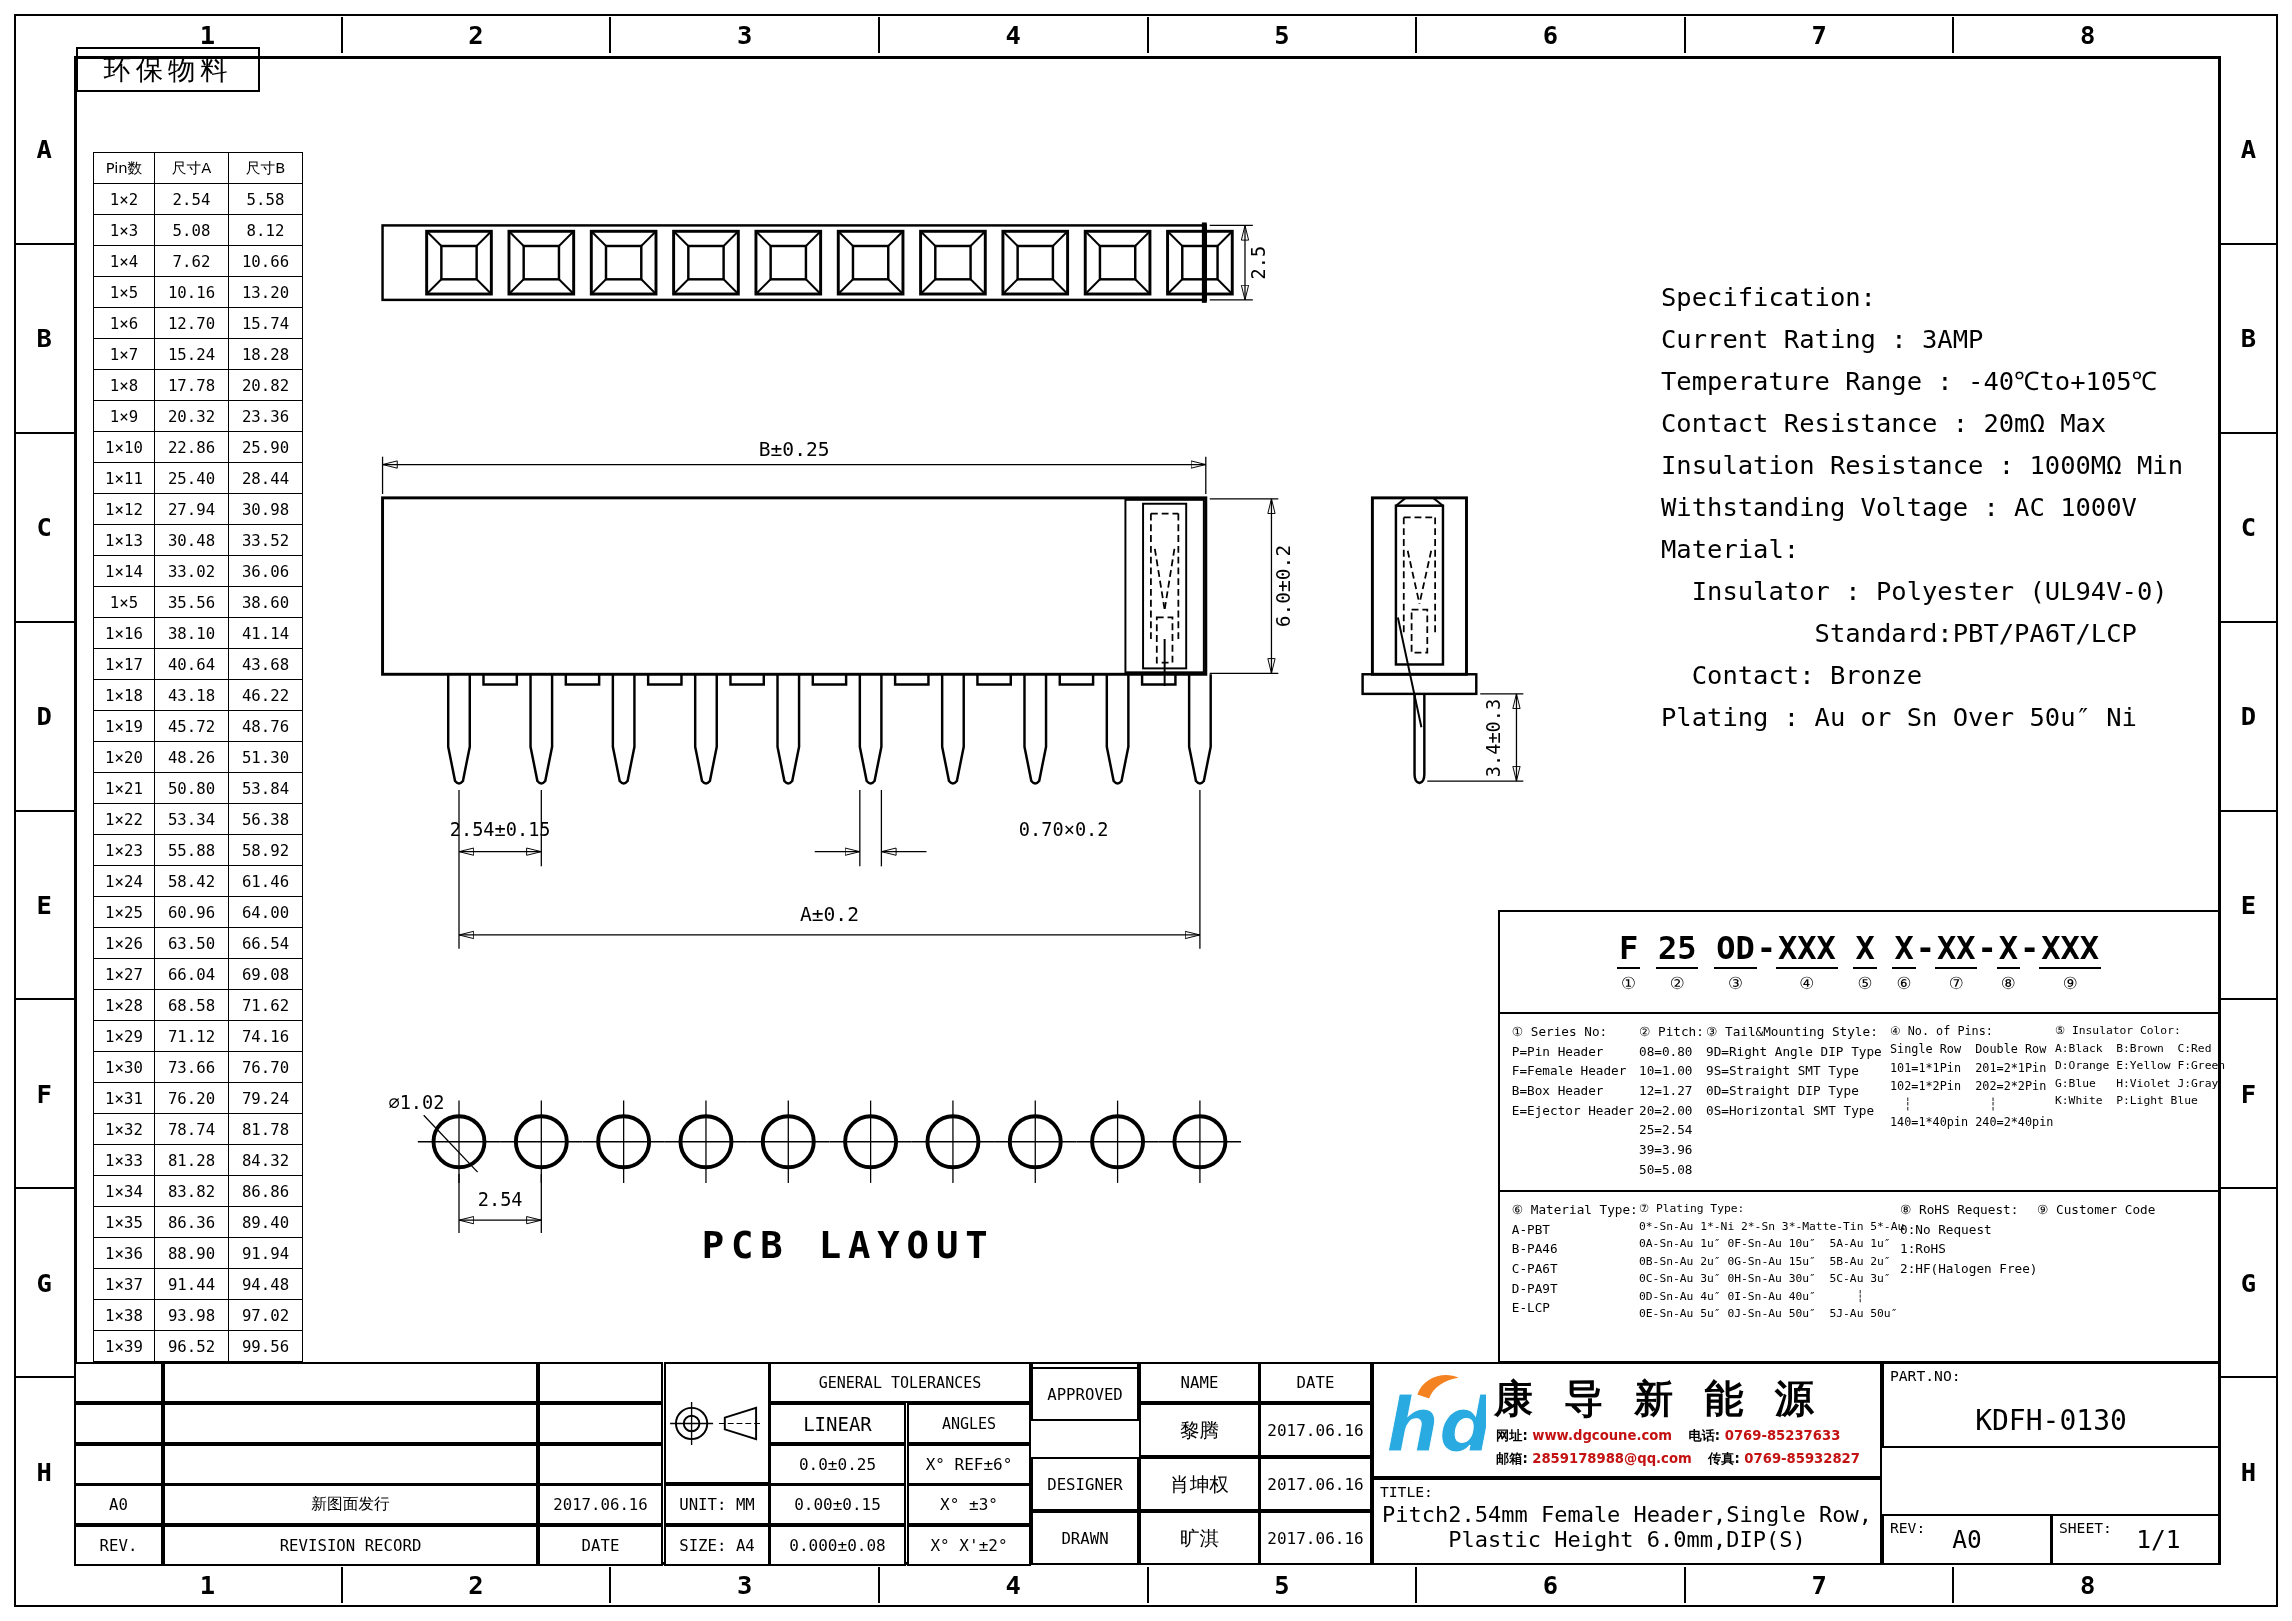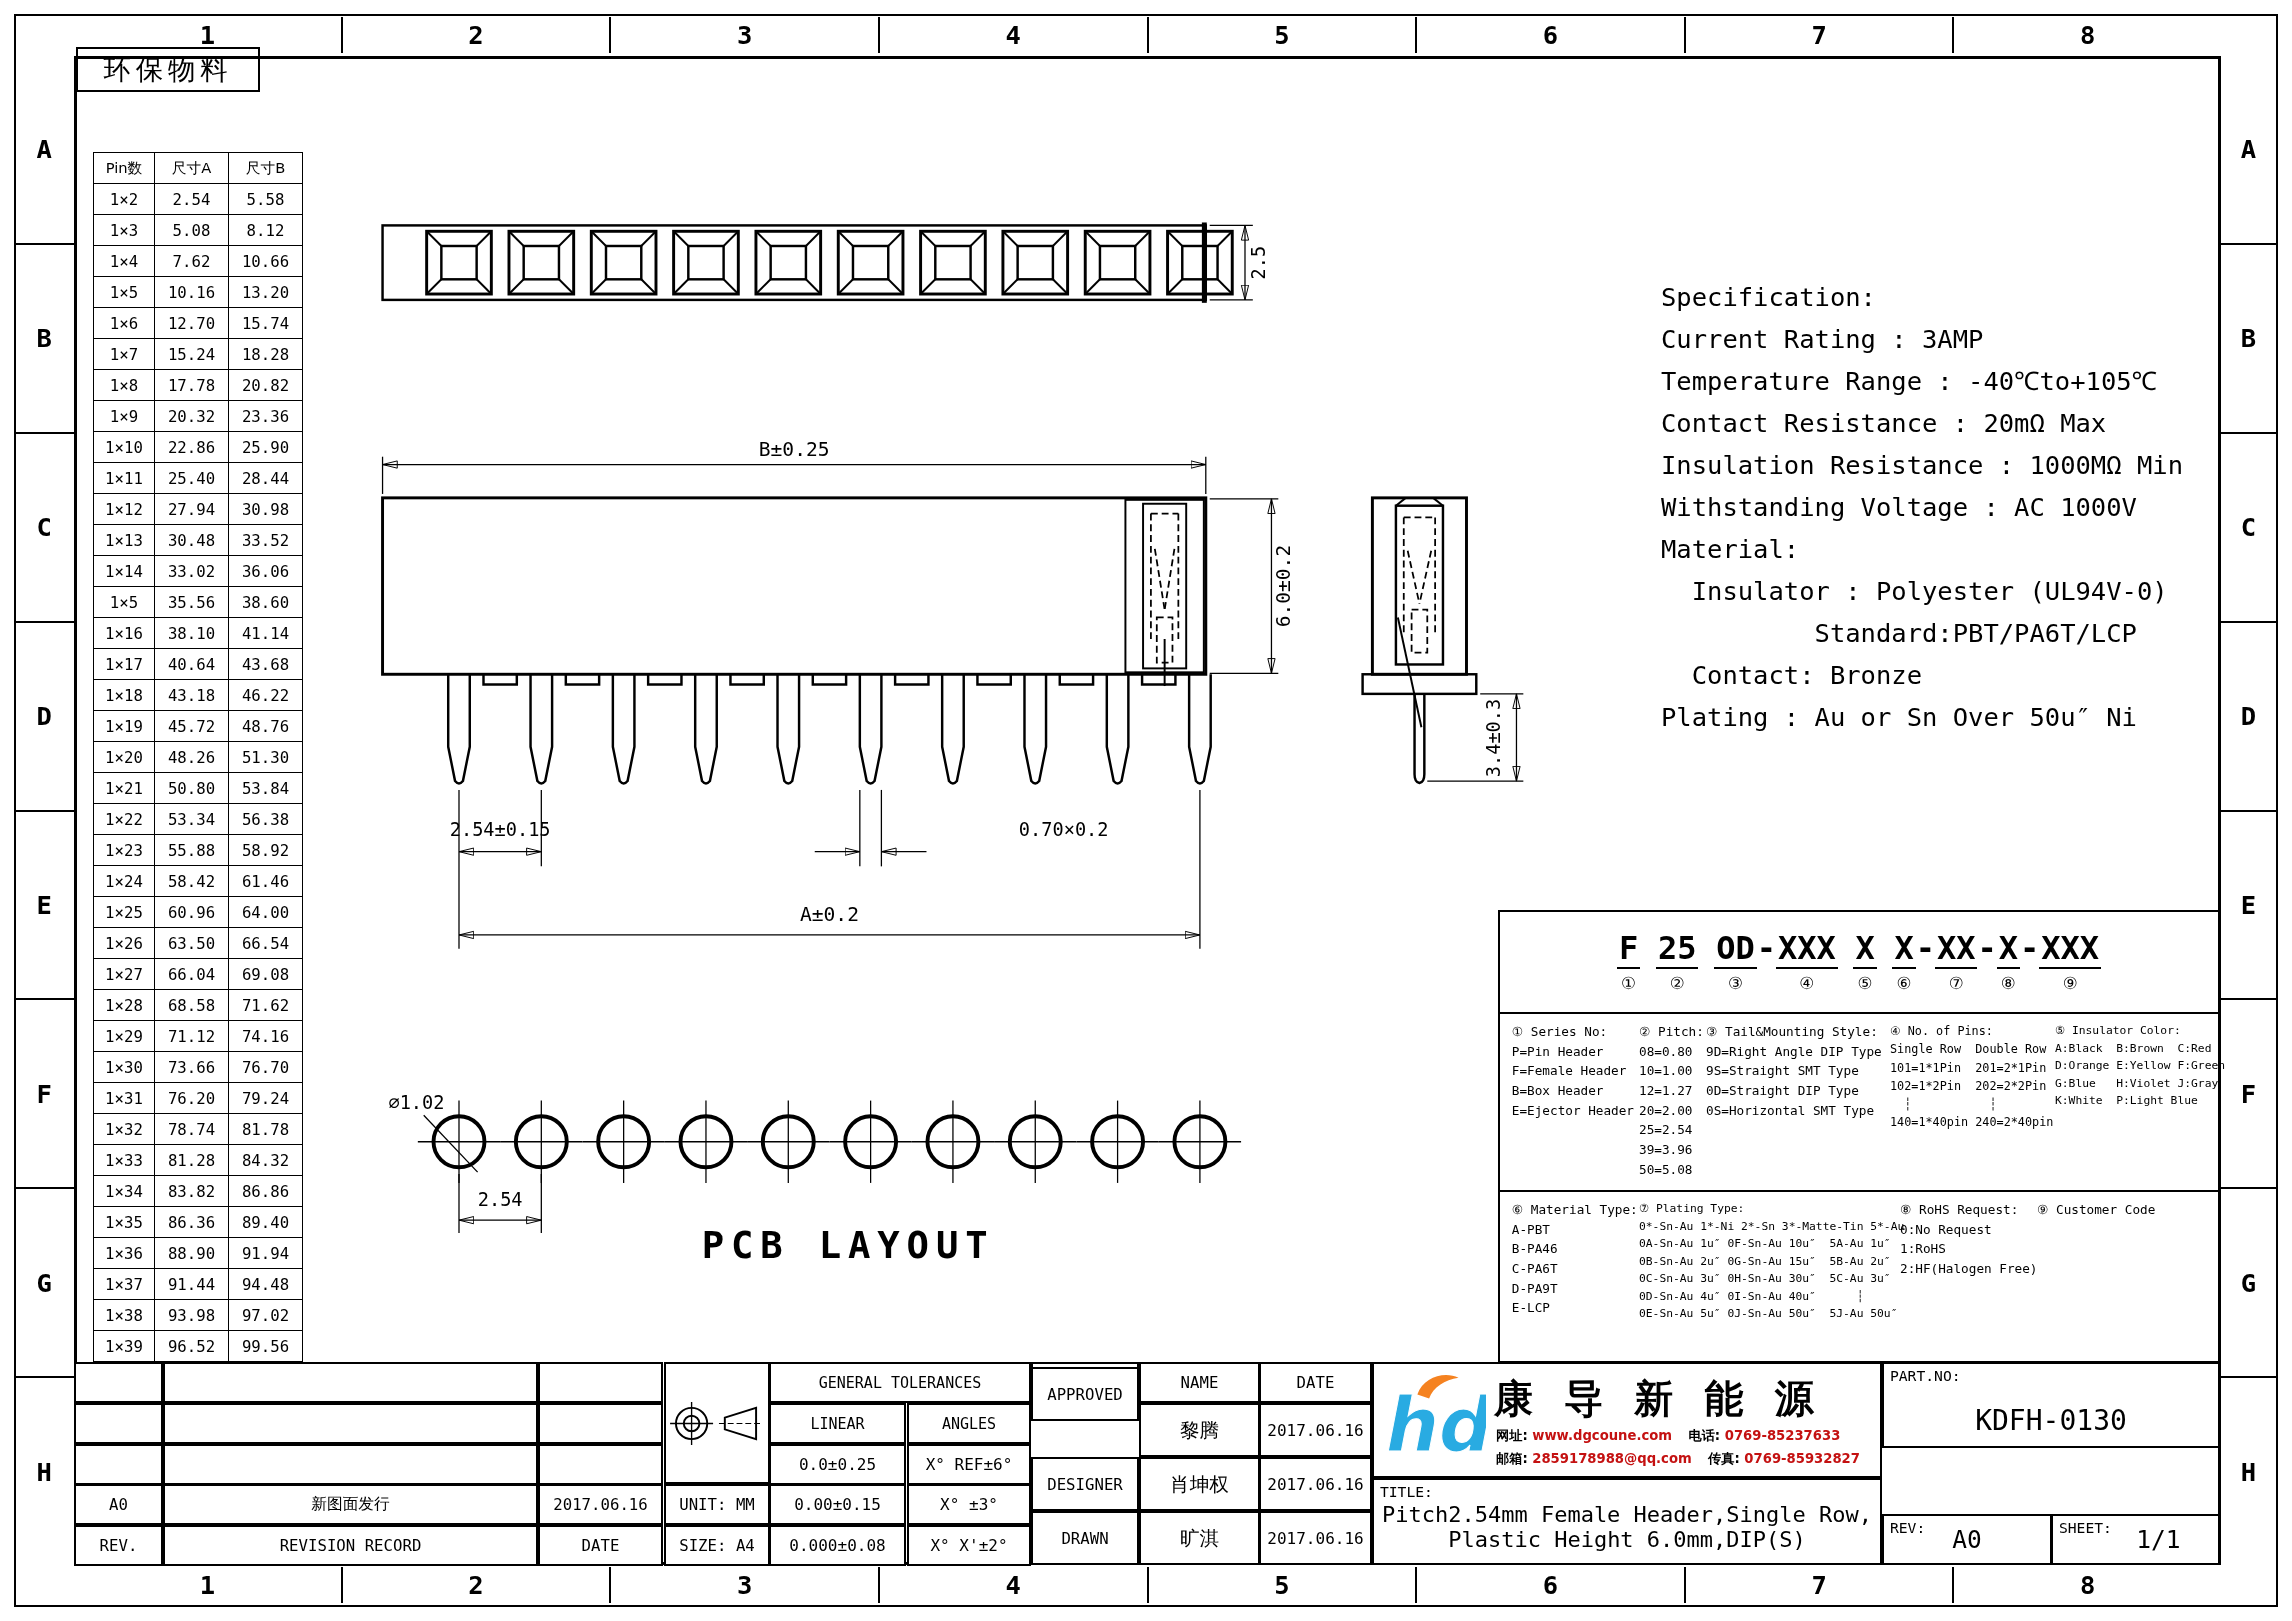--- a/index.html
+++ b/index.html
@@ -657,21 +657,21 @@
     </svg>
   </div>
   <div class="cell" style="left:664px;top:1484px;width:106px;height:41px;">
     <div class="ctr" style="height:100%;font-size:15.7px;">UNIT: MM</div>
   </div>
   <div class="cell" style="left:664px;top:1525px;width:106px;height:41px;">
     <div class="ctr" style="height:100%;font-size:15.7px;">SIZE: A4</div>
   </div>
 
   <div class="cell ctr" style="left:769px;top:1362px;width:262px;height:41px;font-size:15px;">GENERAL TOLERANCES</div>
-  <div class="cell ctr" style="left:769px;top:1403px;width:137px;height:41px;font-size:15px;">LINEAR</div>
+  <div class="cell ctr" style="left:769px;top:1403px;width:137px;height:41px;font-size:19px;">LINEAR</div>
   <div class="cell ctr" style="left:907px;top:1403px;width:124px;height:41px;font-size:15px;">ANGLES</div>
   <div id="tol-rows">
       <div class="cell ctr" style="left: 769px; top: 1444px; width: 137px; height: 41px; font-size: 16px;">0.0±0.25</div>
       <div class="cell ctr" style="left: 907px; top: 1444px; width: 124px; height: 41px; font-size: 16px; text-align: center;">X° REF±6°</div>
       <div class="cell ctr" style="left: 769px; top: 1484px; width: 137px; height: 41px; font-size: 16px;">0.00±0.15</div>
       <div class="cell ctr" style="left: 907px; top: 1484px; width: 124px; height: 41px; font-size: 16px; text-align: center;">X° ±3°</div>
       <div class="cell ctr" style="left: 769px; top: 1525px; width: 137px; height: 41px; font-size: 16px;">0.000±0.08</div>
       <div class="cell ctr" style="left: 907px; top: 1525px; width: 124px; height: 41px; font-size: 16px;">X° X'±2°</div>
     </div>
 

